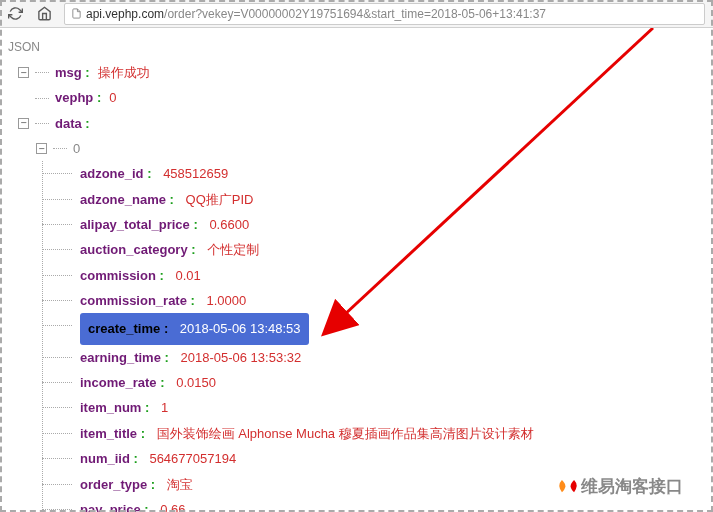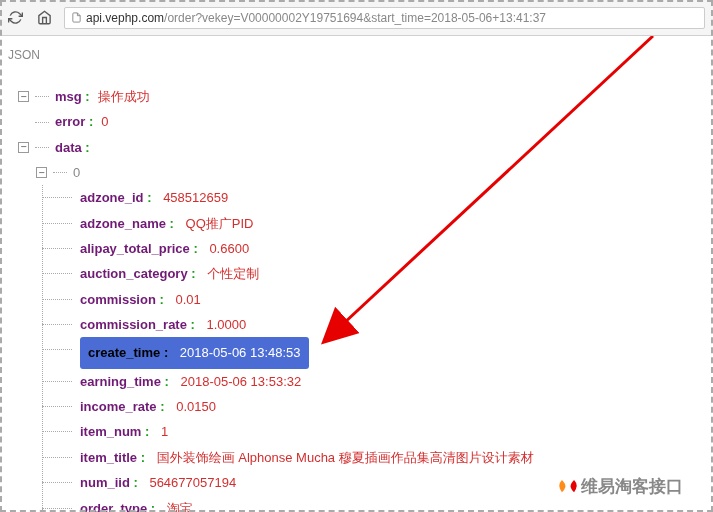--- a/index.html
+++ b/index.html
@@ -1,25 +1,25 @@
 <!DOCTYPE html>
 <html><head>
 <meta charset="utf-8">
 <style>
 *{margin:0;padding:0;box-sizing:border-box}
 body{font-family:Arial,sans-serif;font-size:13px;background:#fff;width:713px;height:512px;position:relative;overflow:hidden}
-.toolbar{height:36px;border-bottom:1px solid #d0d0d0;display:flex;align-items:center;padding:0 8px;gap:12px;background:#f5f5f5}
+.toolbar{height:28px;border-bottom:1px solid #d0d0d0;display:flex;align-items:center;padding:0 8px;gap:12px;background:#f5f5f5}
 .nav-icons{display:flex;gap:14px;align-items:center}
 .nav-icon{color:#5a5a5a;cursor:pointer;display:flex;align-items:center}
 .url-bar{flex:1;border:1px solid #ccc;border-radius:2px;padding:3px 6px;background:#fff;display:flex;align-items:center;gap:4px}
 .url-text{color:#333;font-size:12px;white-space:nowrap}
 .url-domain{color:#333}
 .url-path{color:#888}
 .content{padding:12px 8px 8px 18px;position:relative}
-.json-label{color:#888;font-size:12px;margin-bottom:22px;margin-left:-10px}
+.json-label{color:#888;font-size:12px;margin-bottom:6px;margin-left:-10px}
 .tree{font-size:13px;line-height:1.95}
 .row{display:flex;align-items:center;gap:6px}
 .toggle{width:11px;height:11px;border:1px solid #999;display:inline-flex;align-items:center;justify-content:center;font-size:10px;color:#666;background:#fff;line-height:1;cursor:pointer;font-family:monospace}
 .dotline{width:14px;border-bottom:1px dotted #aaa;height:1px;display:inline-block}
 .key{color:#701a75;font-weight:bold}
 .colon{color:#1a9e1a;font-weight:bold;margin-right:8px}
 .val-red{color:#d32f2f}
 .val-idx{color:#888}
 .nested{margin-left:18px}
 .data-rows{margin-left:58px;position:relative}
@@ -67,21 +67,21 @@
   <div class="json-label">JSON</div>
   <div class="tree">
     <div class="row">
       <span class="toggle">−</span>
       <span class="dotline"></span>
       <span><span class="key">msg</span><span class="colon"> :</span><span class="val-red">操作成功</span></span>
     </div>
     <div class="row">
       <span style="width:11px"></span>
       <span class="dotline"></span>
-      <span><span class="key">error</span><span class="colon"> :</span><span class="val-red">0</span></span>
+      <span><span class="key">vephp</span><span class="colon"> :</span><span class="val-red">0</span></span>
     </div>
     <div class="row">
       <span class="toggle">−</span>
       <span class="dotline"></span>
       <span><span class="key">data</span><span class="colon"> :</span></span>
     </div>
     <div class="nested">
       <div class="row">
         <span class="toggle">−</span>
         <span class="dotline"></span>

